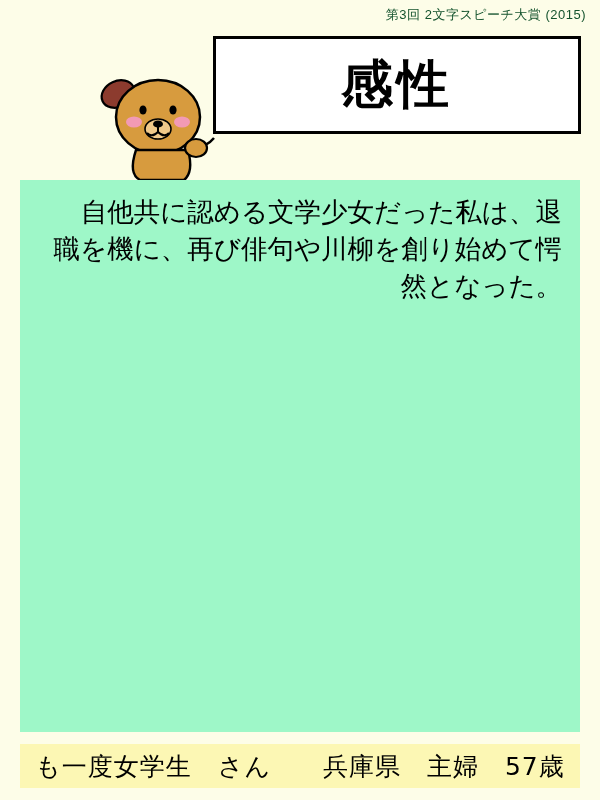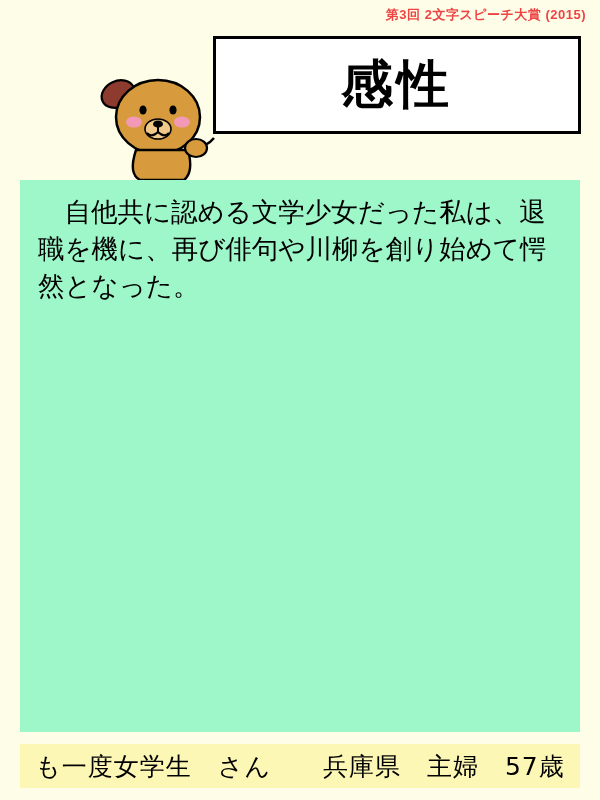--- a/index.html
+++ b/index.html
@@ -20,24 +20,23 @@
     height: 800px;
     background: #fdfde8;
     box-sizing: border-box;
   }
   
   .header {
     position: absolute;
     top: 6px;
     right: 14px;
     font-size: 13px;
-    color: #ef4444;
+    color: #14532d;
     letter-spacing: 0.5px;
     white-space: nowrap;
-    font-weight: bold;
   }
   
   .signboard {
     position: absolute;
     left: 213px;
     top: 36px;
     width: 368px;
     height: 98px;
     background: #ffffff;
     border: 3px solid #000;
@@ -74,20 +73,21 @@
   }
   .para {
     font-family: "DejaVu Sans", sans-serif;
     font-size: 26.5px;
     line-height: 1.39;
     color: #000;
     margin: 0 0 2px 0;
     text-indent: 1em;
     letter-spacing: 0px;
     font-weight: 500;
+    text-align: right;
   }
   
   .footer {
     position: absolute;
     left: 20px;
     top: 744px;
     width: 560px;
     height: 44px;
     background: #fcf7b4;
     display: flex;

